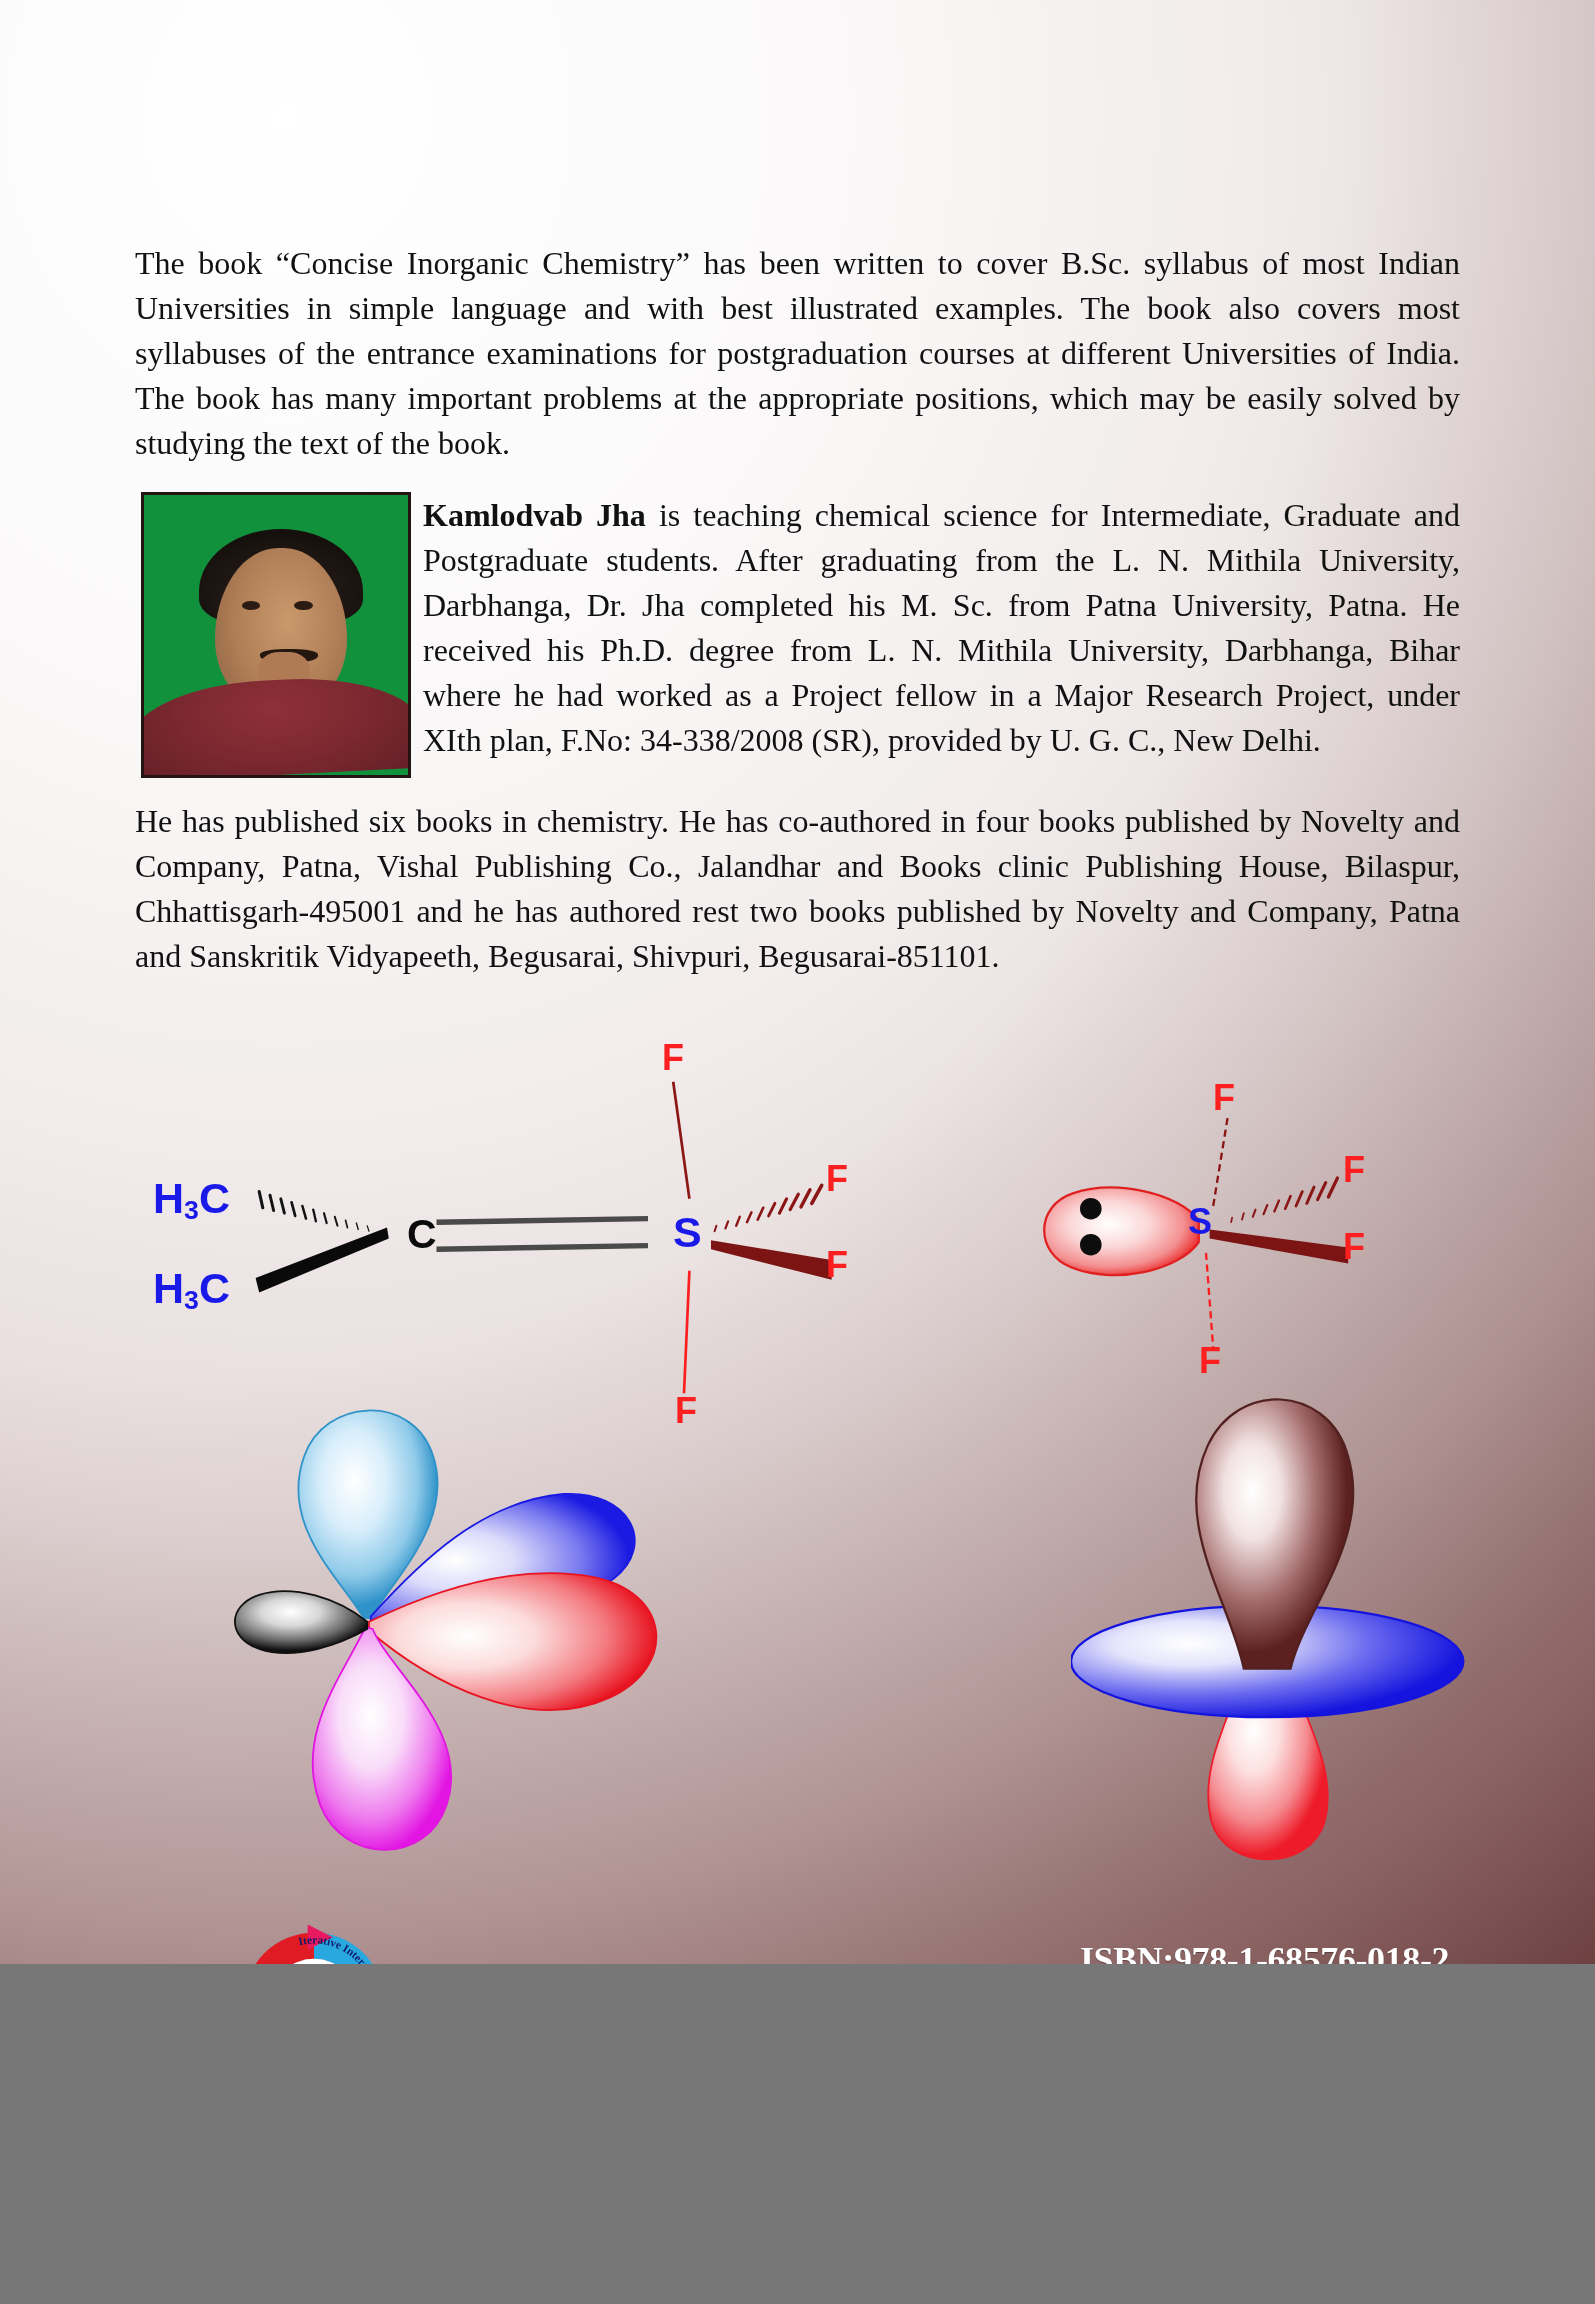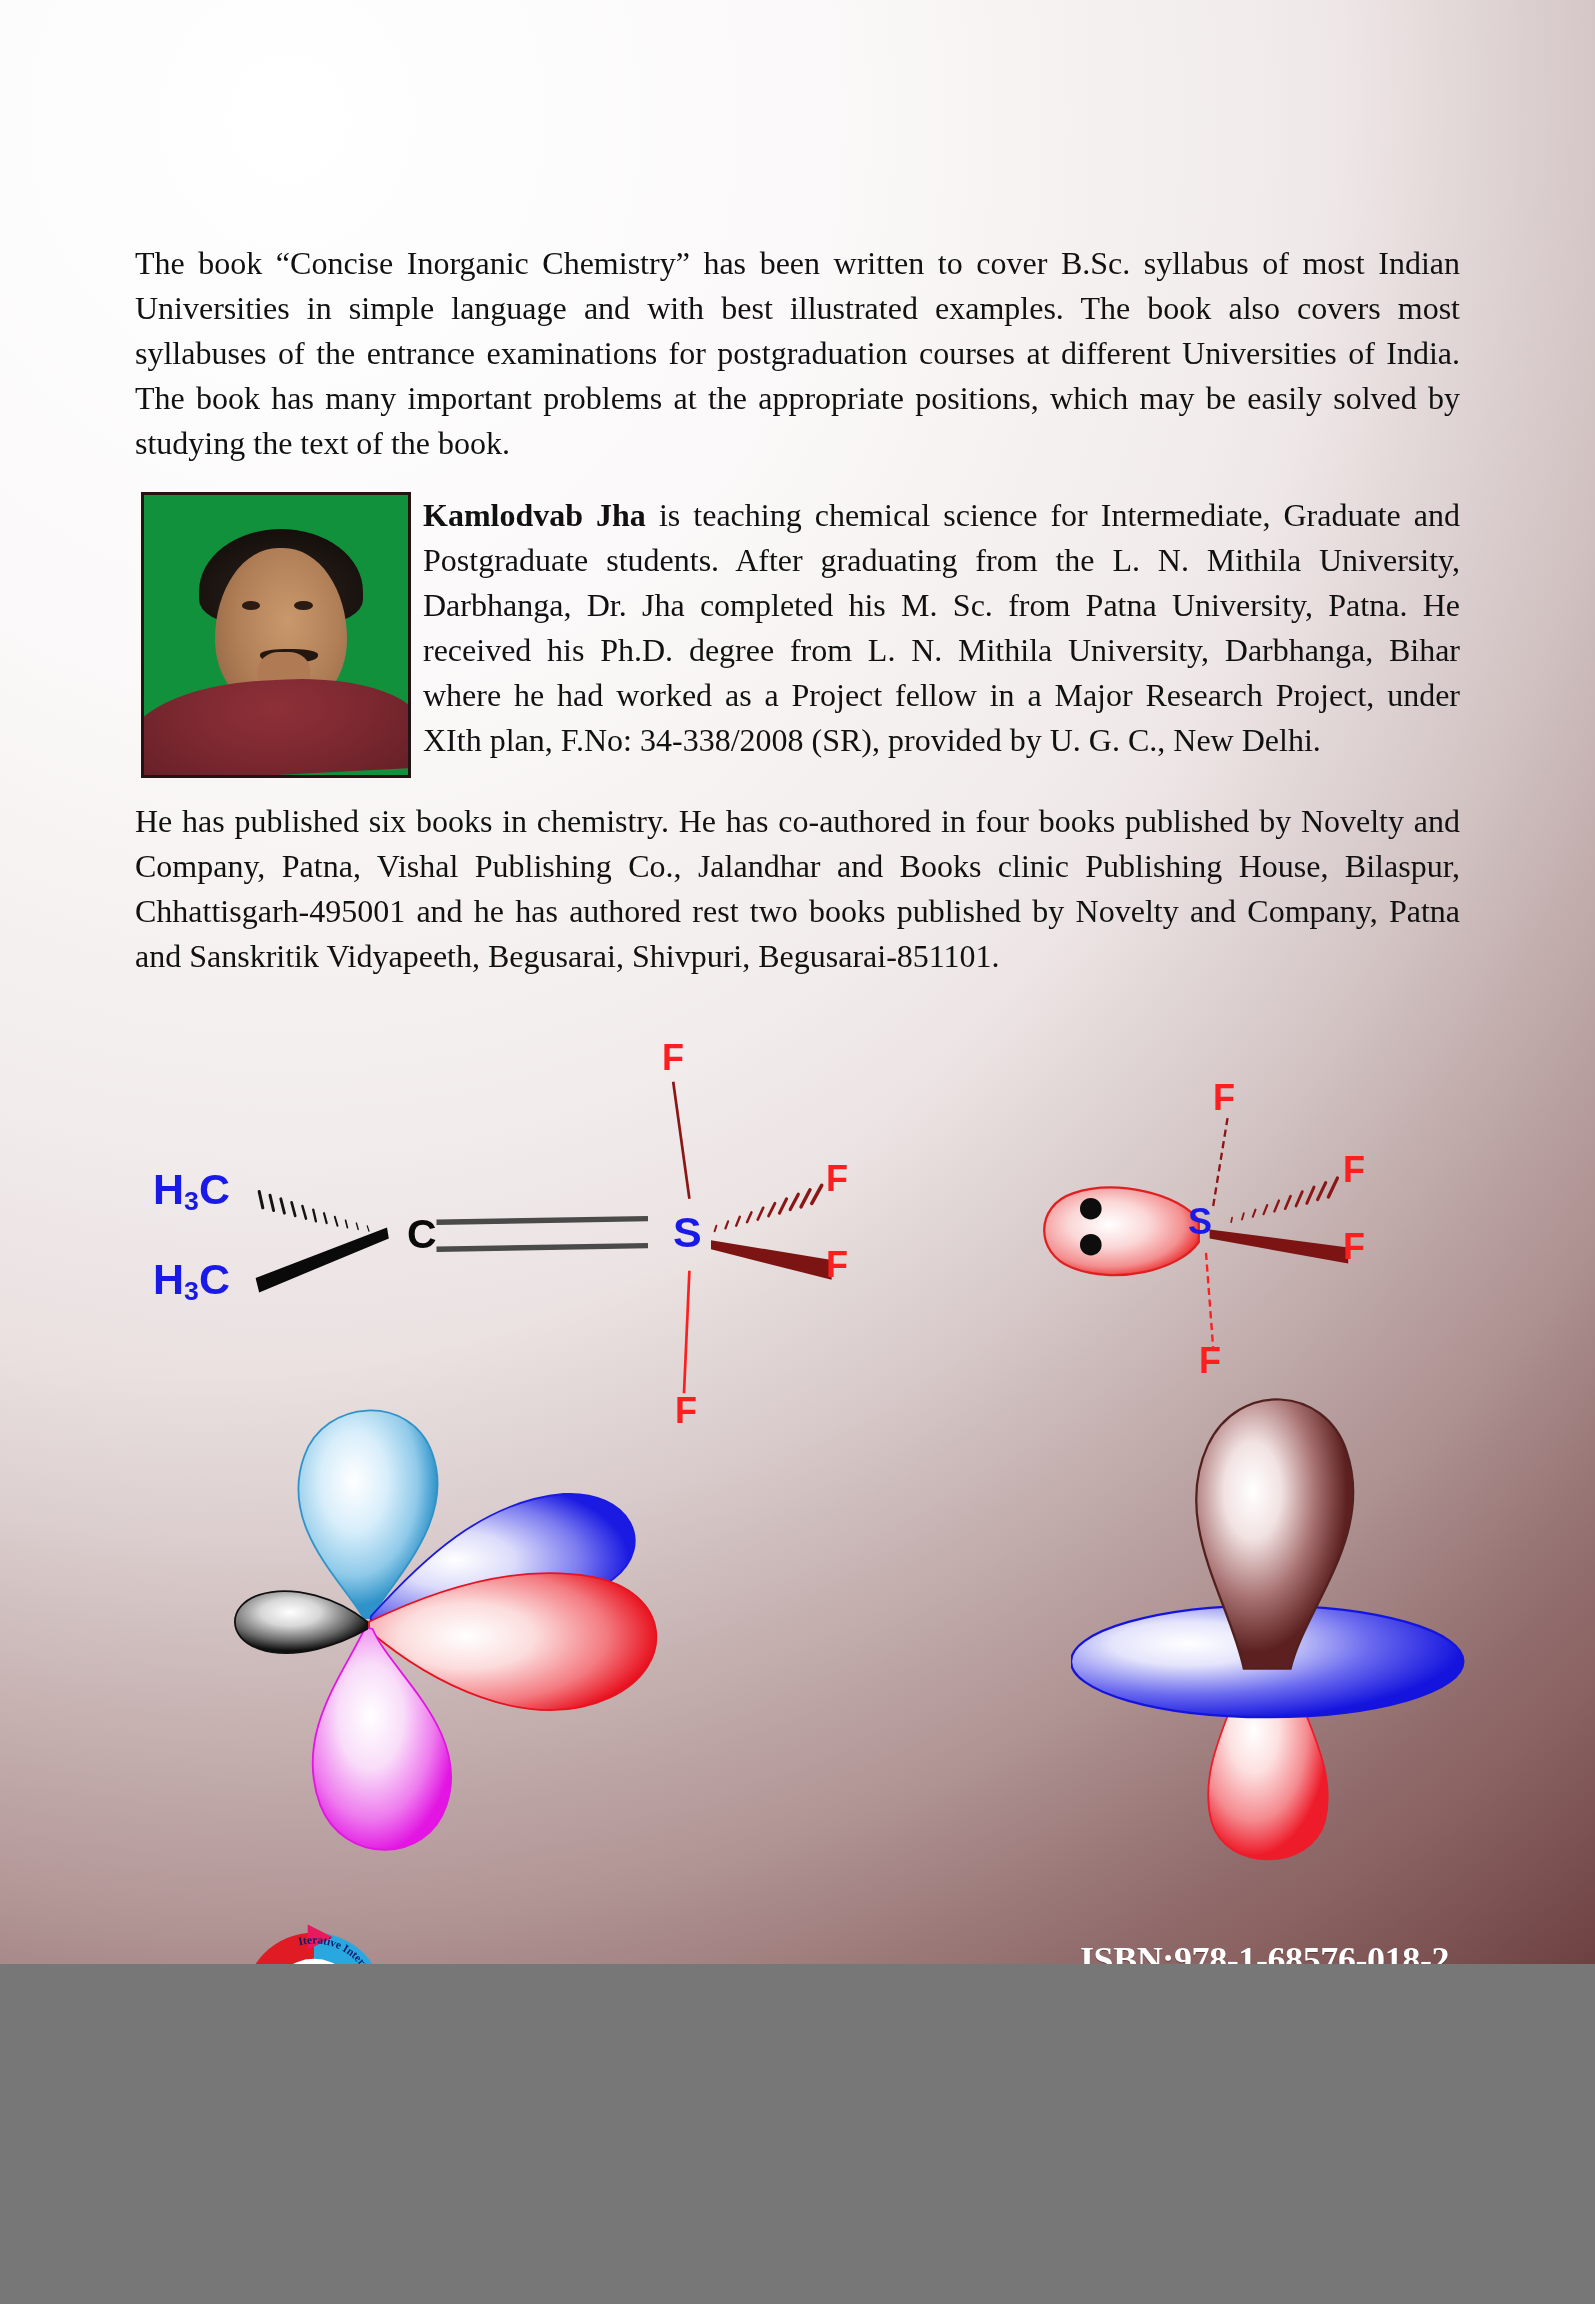--- a/index.html
+++ b/index.html
@@ -105,21 +105,21 @@
   .atom-label {
     position: absolute;
     font-family: "Liberation Sans", sans-serif;
     font-weight: 600;
     line-height: 1;
     user-select: none;
   }
   .atom-F { color: #fb1f1f; font-size: 36px; }
   .atom-S { color: #1a1ae8; font-size: 43px; }
   .atom-C { color: #0a0a0a; font-size: 41px; font-weight: 700; }
-  .atom-H3C { color: #1a1ae8; font-size: 43px; white-space: nowrap; }
+  .atom-H3C { color: #1a1ae8; font-size: 43px; white-space: nowrap; margin-top: 9px; }
   .atom-H3C sub { font-size: 0.62em; vertical-align: -0.22em; }
 
   
   .orbitals { position: absolute; z-index: 2; }
   #orbital-left  { left: 207px; top: 1368px; width: 504px; height: 522px; }
   #orbital-right { left: 1071px; top: 1368px; width: 414px; height: 522px; }
 
   
   #publisher-logo {
     position: absolute;

